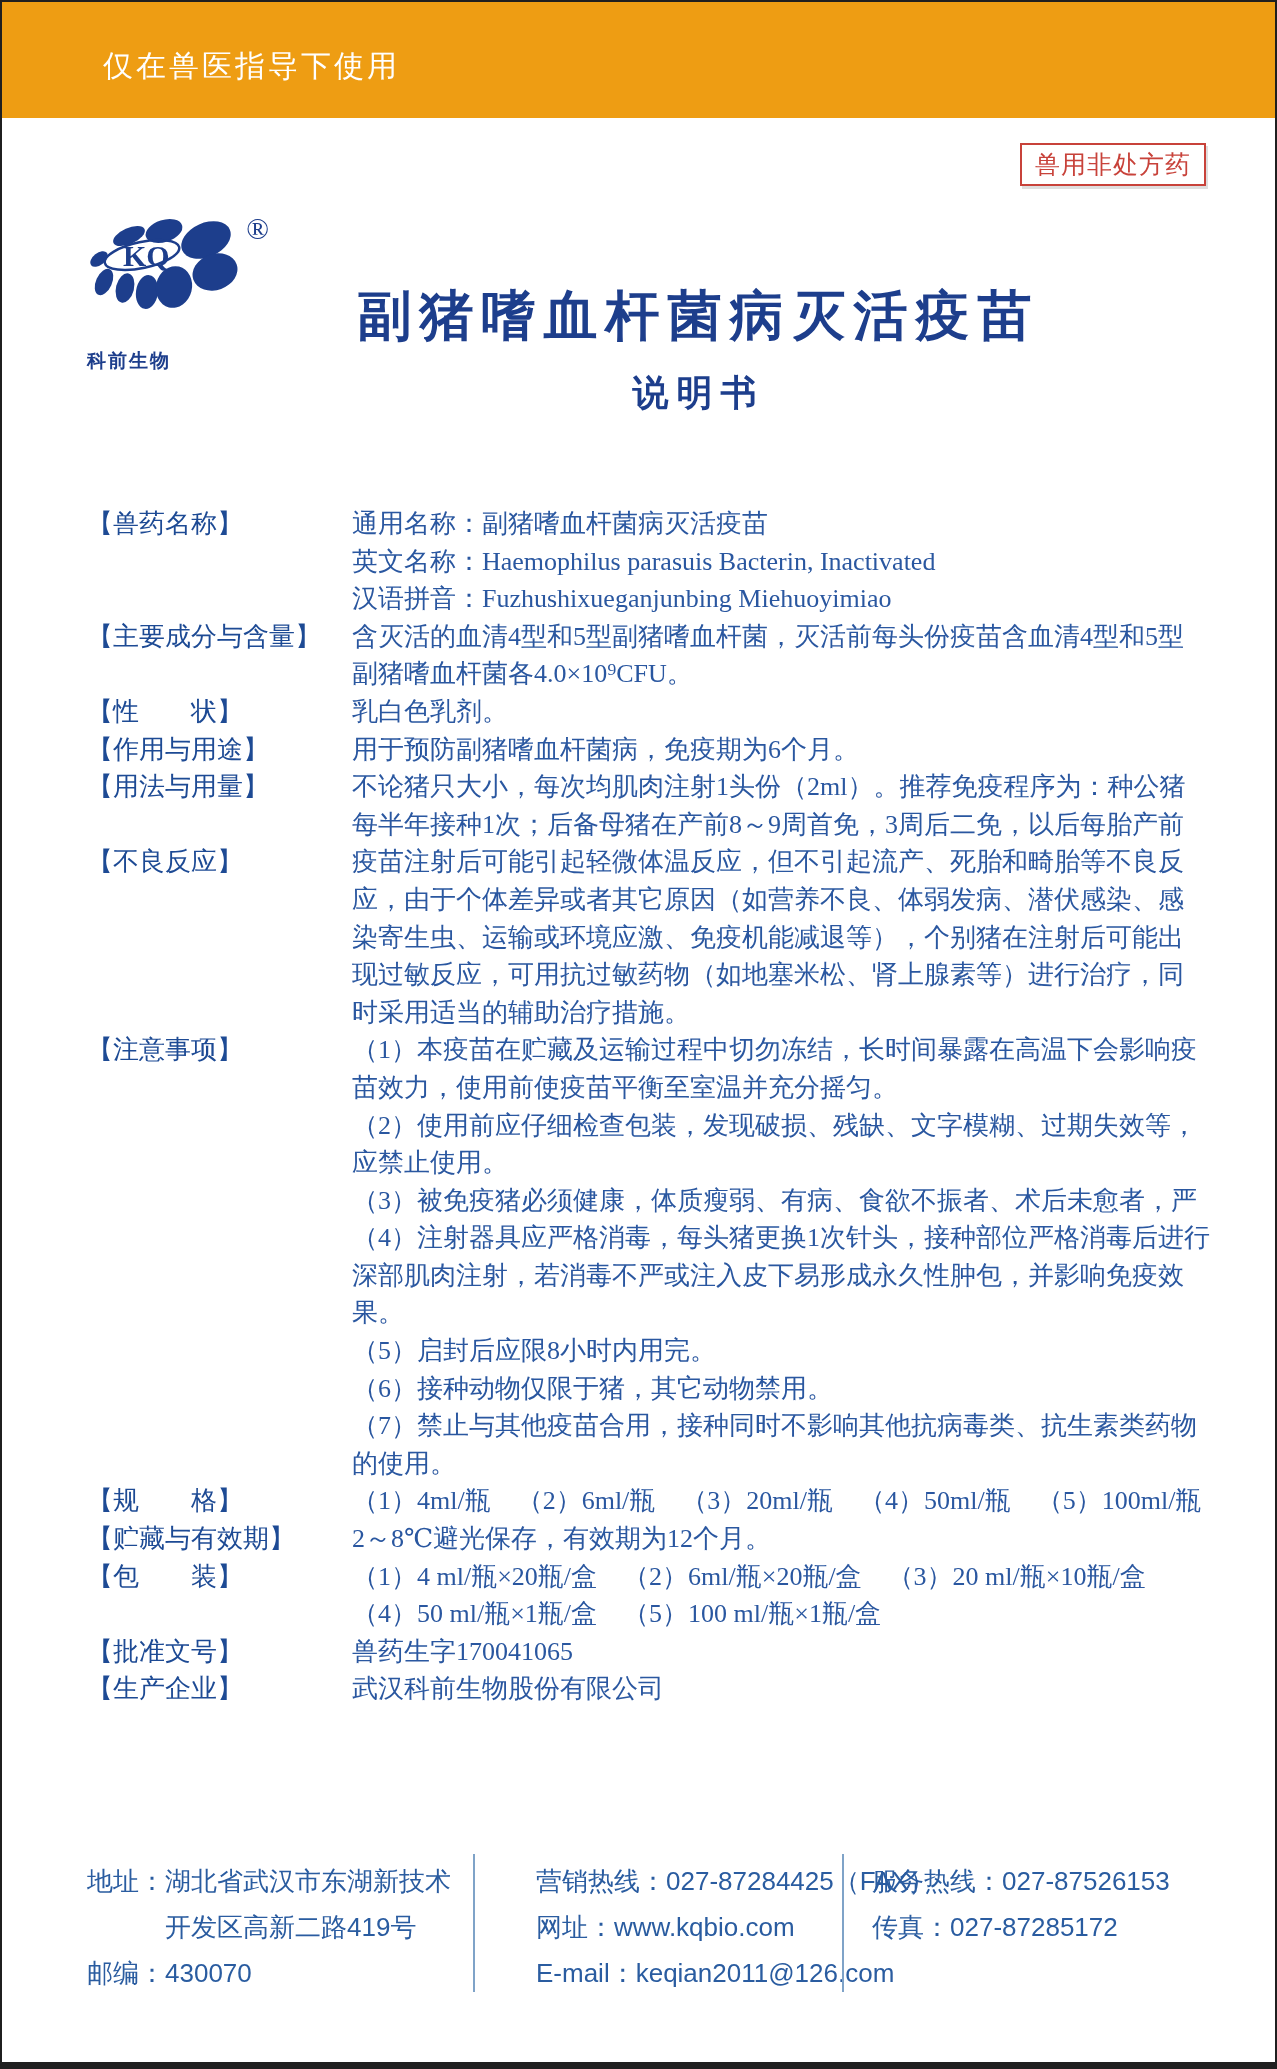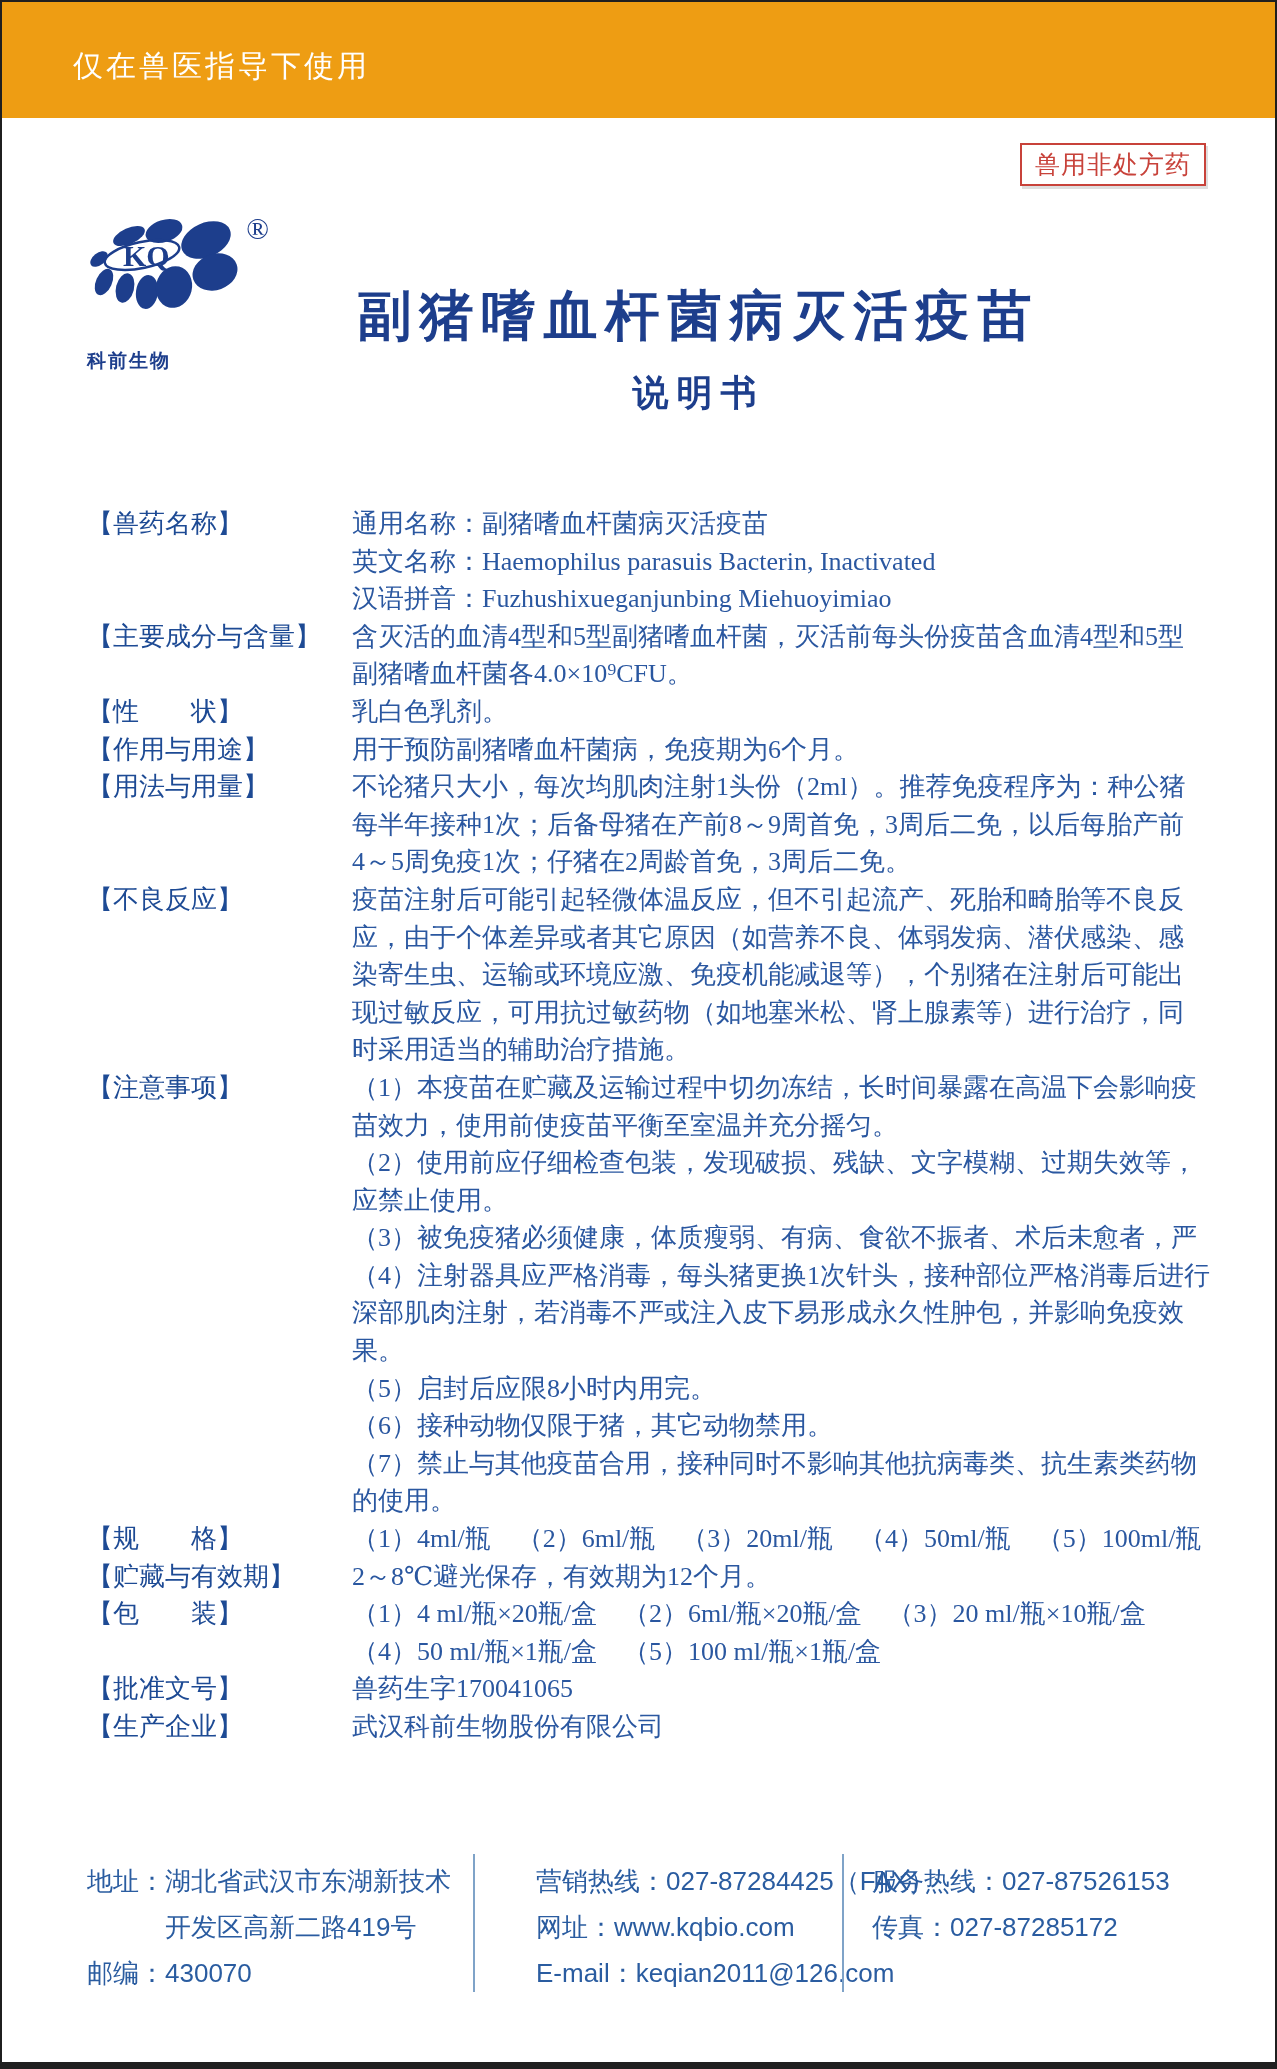--- a/index.html
+++ b/index.html
@@ -22,21 +22,21 @@
     border-bottom-width:7px;
     overflow:hidden;
     font-family:"Liberation Serif","DejaVu Serif",serif;
   }
   
   .orange-bar{
     position:absolute;left:0;top:0;right:0;height:116px;
     background:var(--banner_orange);
   }
   .banner-text{
-    position:absolute;left:71px;top:44px;
+    position:absolute;left:101px;top:44px;
     font-family:"Liberation Sans","DejaVu Sans",sans-serif;
     font-size:30px;color:#ffffff;letter-spacing:3px;white-space:nowrap;
   }
   
   .otc-badge{
     position:absolute;right:69px;top:141px;
     font-family:"Liberation Serif","DejaVu Serif",serif;
     font-size:25px;color:var(--badge_red);
     border:2px solid var(--badge_red);
     padding:3px 13px;letter-spacing:1px;white-space:nowrap;
@@ -158,21 +158,20 @@
         <div class="sec-label">【作用与用途】</div>
         <div class="sec-content">
           <div class="body-line">用于预防副猪嗜血杆菌病，免疫期为6个月。</div>
         </div>
       </div>
       <div class="sec-row">
         <div class="sec-label">【用法与用量】</div>
         <div class="sec-content">
           <div class="body-line">不论猪只大小，每次均肌肉注射1头份（2ml）。推荐免疫程序为：种公猪</div>
           <div class="body-line">每半年接种1次；后备母猪在产前8～9周首免，3周后二免，以后每胎产前</div>
-          <div class="body-line">4～5周免疫1次；仔猪在2周龄首免，3周后二免。</div>
         </div>
       </div>
       <div class="sec-row">
         <div class="sec-label">【不良反应】</div>
         <div class="sec-content">
           <div class="body-line">疫苗注射后可能引起轻微体温反应，但不引起流产、死胎和畸胎等不良反</div>
           <div class="body-line">应，由于个体差异或者其它原因（如营养不良、体弱发病、潜伏感染、感</div>
           <div class="body-line">染寄生虫、运输或环境应激、免疫机能减退等），个别猪在注射后可能出</div>
           <div class="body-line">现过敏反应，可用抗过敏药物（如地塞米松、肾上腺素等）进行治疗，同</div>
           <div class="body-line">时采用适当的辅助治疗措施。</div>

